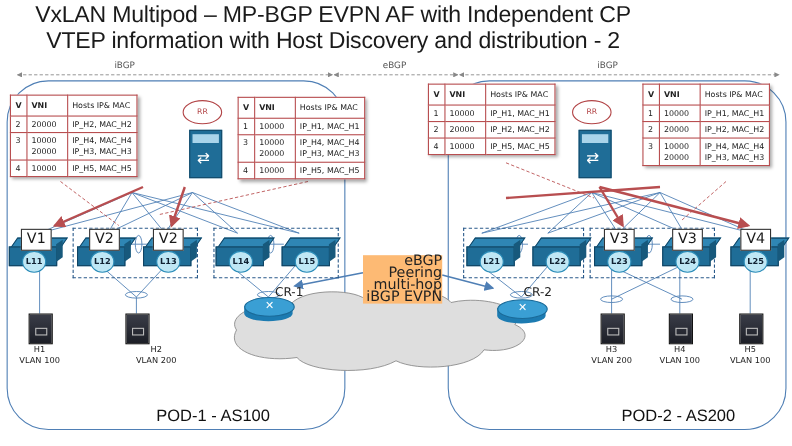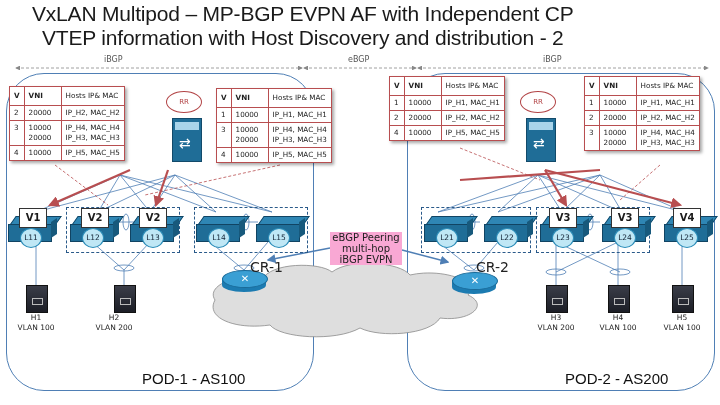--- a/index.html
+++ b/index.html
@@ -17,33 +17,33 @@
   .vtable .hd td { font-weight:bold; height:14px; vertical-align:middle; }
   .vtable .hd td.h3 { font-weight:normal; }
   .rr { position:absolute; width:34px; height:20px; border:1.6px solid #b24446; border-radius:50%; font-size:7px; color:#b24446; text-align:center; line-height:20px; font-family:"DejaVu Sans", sans-serif; background:transparent; }
   .spine { position:absolute; width:28px; height:42px; background:#1f6d97; border:1px solid #124a6a; }
   .spine .top { position:absolute; left:2px; top:3px; width:24px; height:8px; background:#a9d4ea; }
   .spine .glyph { position:absolute; left:6px; top:16px; color:#fff; font-size:14px; line-height:16px; }
   .leaf { position:absolute; width:50px; height:24px; }
   .leaf .body { position:absolute; left:0; top:8px; width:42px; height:16px; background:#1f6d97; border:1px solid #114463; }
   .leaf .roof { position:absolute; left:4px; top:0; width:44px; height:9px; background:#2f86b4; transform:skewX(-35deg); border:1px solid #114463; }
   .leaf .side { position:absolute; left:43px; top:4px; width:6px; height:16px; background:#17597c; transform:skewY(-35deg); }
-  .leaf .lbl { position:absolute; left:12px; top:12px; width:20px; height:18px; border-radius:50%; background:#bfe7f5; border:1.2px solid #2b8cb8; font-size:7.5px; font-weight:normal; color:#123; text-align:center; line-height:18px; font-family:"DejaVu Sans", sans-serif; }
-  .vtag { position:absolute; width:26px; height:18px; background:#fff; border:1px solid #333; font-size:10px; font-weight:bold; text-align:center; line-height:18px; font-family:"DejaVu Sans", sans-serif; color:#1a1a1a; }
+  .leaf .lbl { position:absolute; left:12px; top:12px; width:20px; height:18px; border-radius:50%; background:#bfe7f5; border:1.2px solid #2b8cb8; font-size:7.5px; font-weight:bold; color:#123; text-align:center; line-height:18px; font-family:"DejaVu Sans", sans-serif; }
+  .vtag { position:absolute; width:26px; height:18px; background:#fff; border:1px solid #333; font-size:13px; font-weight:normal; text-align:center; line-height:18px; font-family:"DejaVu Sans", sans-serif; color:#1a1a1a; }
   .vpc { position:absolute; border:1px dashed #2a5a8a; }
   .host { position:absolute; width:20px; height:26px; background:linear-gradient(#3a3d48,#1c1e26); border:1px solid #111; }
   .host .slot { position:absolute; left:5px; top:12px; width:9px; height:5px; border:1px solid #bbb; }
   .host-lbl { position:absolute; font-size:7.5px; color:#222; text-align:center; width:60px; line-height:10px; font-family:"DejaVu Sans", sans-serif; }
   .router { position:absolute; width:44px; height:22px; }
   .router .base { position:absolute; left:0; top:8px; width:44px; height:14px; background:#1c7bb1; border-radius:0 0 22px 22px / 0 0 7px 7px; }
   .router .top { position:absolute; left:0; top:0; width:44px; height:16px; background:#3a9fd4; border-radius:50%; border:1px solid #1a6a98; }
   .router .x { position:absolute; left:0; top:1px; width:44px; text-align:center; color:#fff; font-size:10px; line-height:14px; }
-  .cr-lbl { position:absolute; font-size:14px; color:#222; font-family:"DejaVu Sans", sans-serif;padding-left:34px; }
+  .cr-lbl { position:absolute; font-size:11px; color:#222; font-family:"DejaVu Sans", sans-serif;padding-left:34px; }
   .cloud-text { position:absolute; font-size:17px; color:#111; text-align:center; width:100px; line-height:20px; font-family:"Liberation Sans", sans-serif; }
-  .peer-text { position:absolute; font-size:10px; color:#222; text-align:center; width:72px; line-height:11px; font-family:"DejaVu Sans", sans-serif; background:#f9a8d4; }
+  .peer-text { position:absolute; font-size:13px; color:#222; text-align:right; width:72px; line-height:11px; font-family:"DejaVu Sans", sans-serif; background:#fdba74; }
 </style>
 </head>
 <body>
 
 <div class="title" id="t1">VxLAN Multipod – MP-BGP EVPN AF with Independent CP</div>
 <div class="title" id="t2">VTEP information with Host Discovery and distribution - 2</div>
 
 <div class="zone-label" style="left:104px">iBGP</div>
 <div class="zone-label" style="left:348px">eBGP</div>
 <div class="zone-label" style="left:543px">iBGP</div>
@@ -379,21 +379,21 @@
     <div class="slot"></div>
   </div>
 <div class="host" style="left:682px;top:285px;margin-left:-10px">
     <div class="slot"></div>
   </div>
 
 <div class="host-lbl" style="left:6px;top:313px">
     <div>H1</div>
     <div>VLAN 100</div>
   </div>
-<div class="host-lbl" style="left:84px;top:313px">
+<div class="host-lbl" style="left:112px;top:313px">
     <div>H2</div>
     <div>VLAN 200</div>
   </div>
 <div class="host-lbl" style="left:526px;top:313px">
     <div>H3</div>
     <div>VLAN 200</div>
   </div>
 <div class="host-lbl" style="left:588px;top:313px">
     <div>H4</div>
     <div>VLAN 100</div>

